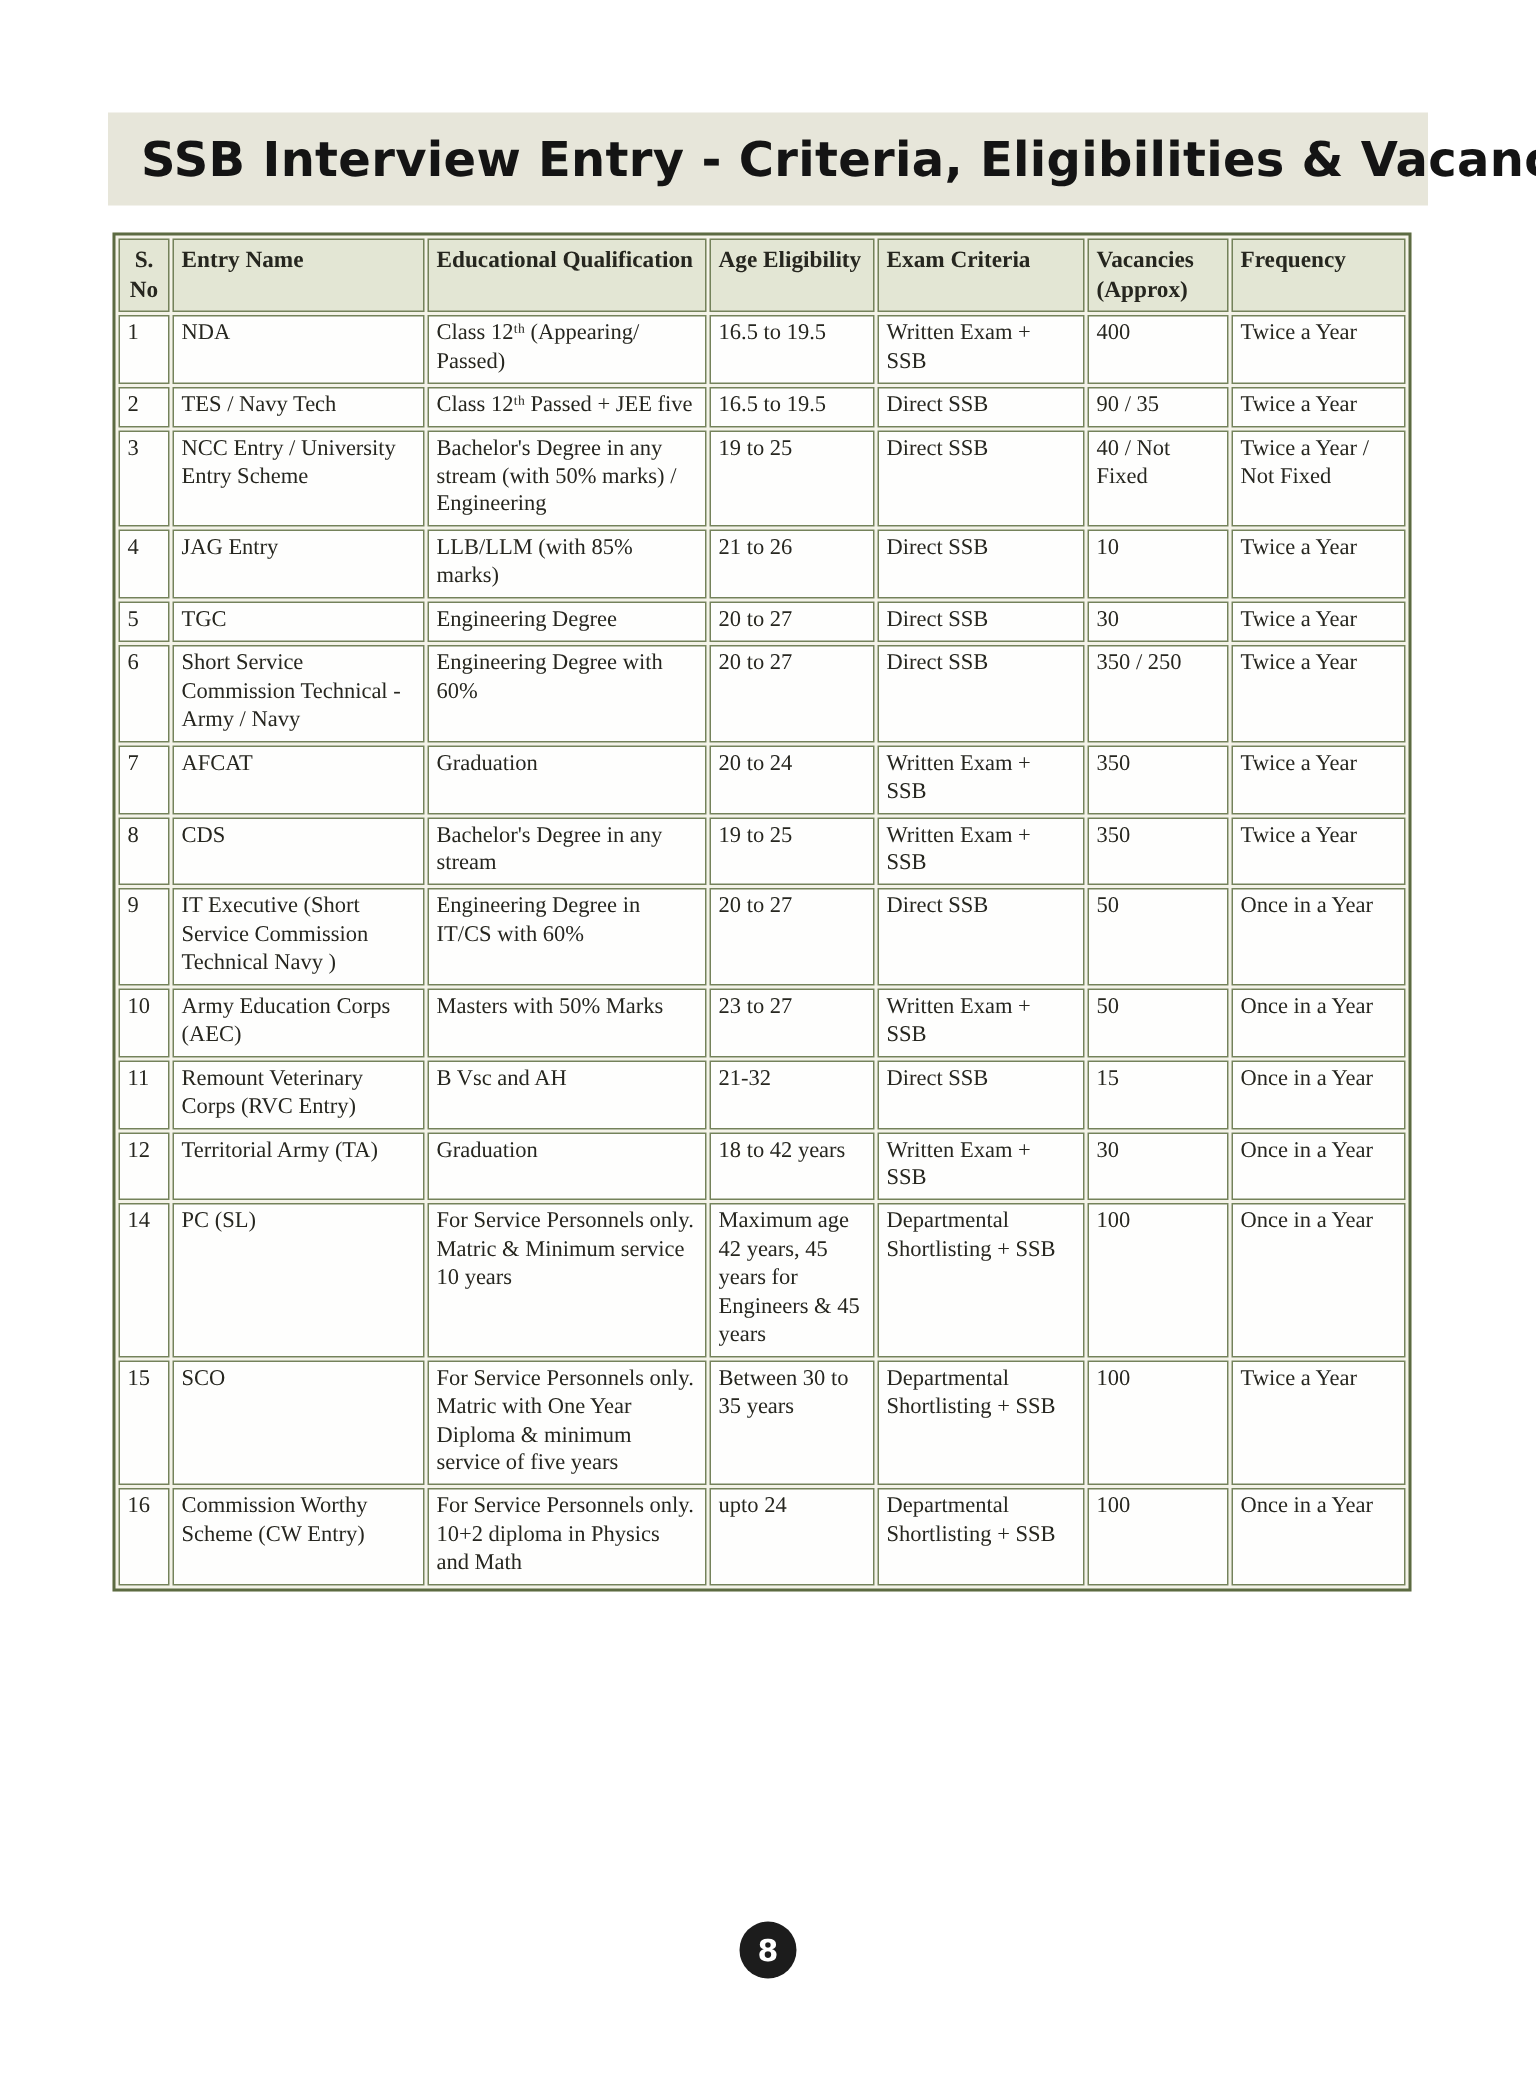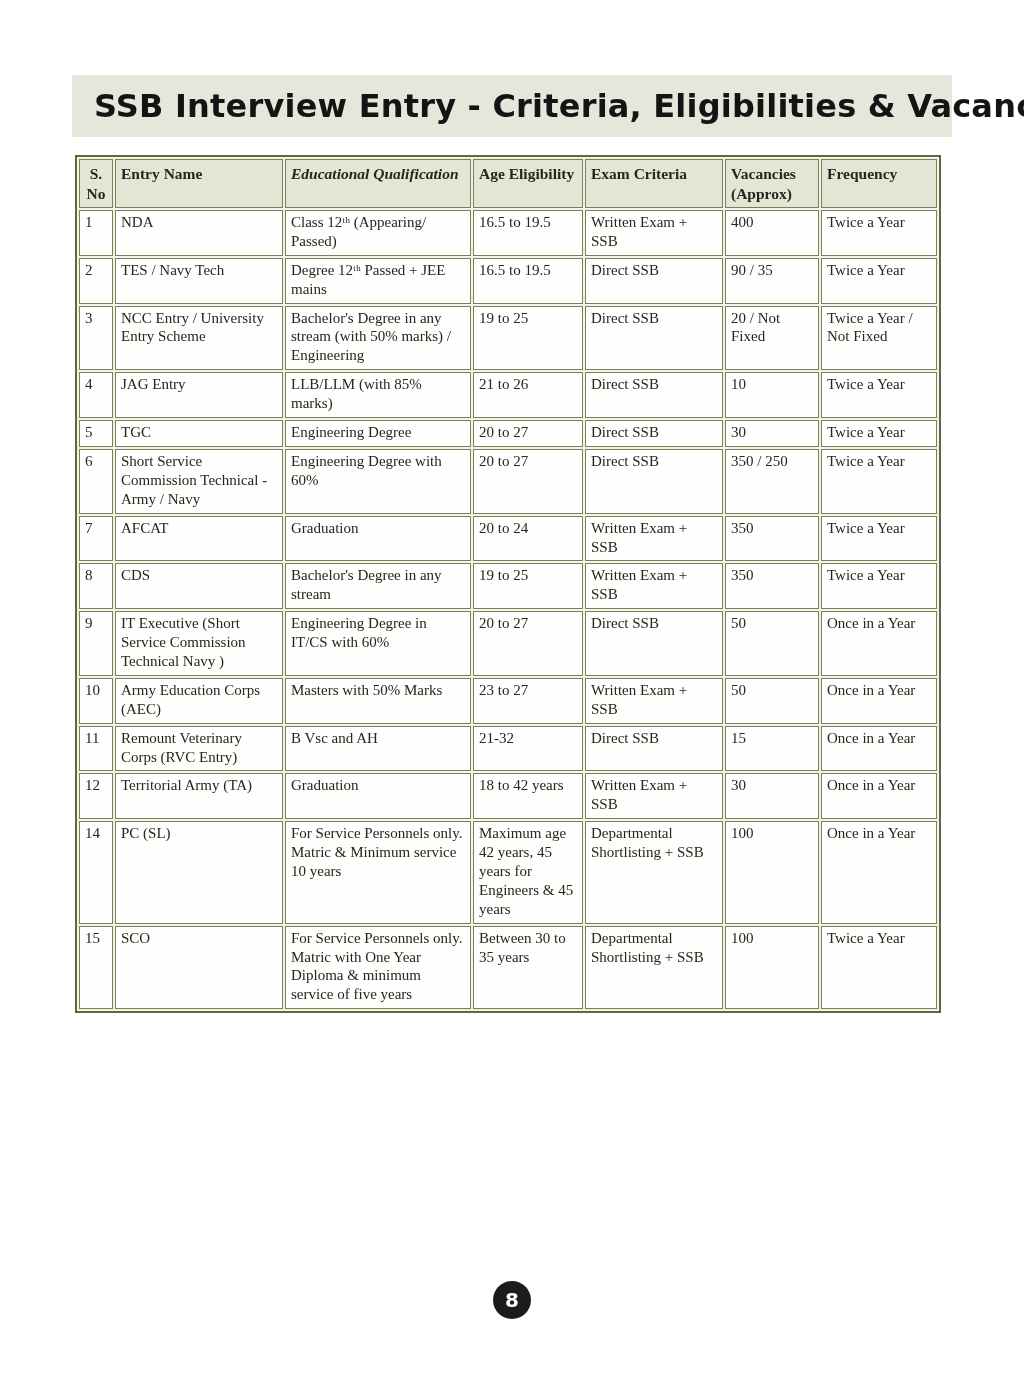--- a/index.html
+++ b/index.html
@@ -65,21 +65,21 @@
     background:var(--shade_bg);
     font-weight:bold;
     font-size:15.5px;
     padding-top:4px;
   }
   th.col-sno, td.col-sno{ text-align:center; }
   td.col-sno{
     background:var(--shade_bg);
     font-weight:bold;
   }
-  th.col-edu{ text-align:center;font-style:italic; }
+  th.col-edu{ text-align:center; }
   th.col-vac, td.col-vac{ text-align:center; }
   thead th.col-sno{ text-align:center; }
   .page-badge{
     position:absolute;
     left:493px;top:1281px;
     width:38px;height:38px;
     border-radius:50%;
     background:var(--badge_bg);
     color:var(--badge_text);
     font-family:"DejaVu Sans","Liberation Sans",sans-serif;
@@ -123,33 +123,33 @@
           <td class="col-entry">NDA</td>
           <td class="col-edu">Class 12ᵗʰ (Appearing/ Passed)</td>
           <td class="col-age">16.5 to 19.5</td>
           <td class="col-exam">Written Exam + SSB</td>
           <td class="col-vac">400</td>
           <td class="col-freq">Twice a Year</td>
         </tr>
         <tr>
           <td class="col-sno">2</td>
           <td class="col-entry">TES / Navy Tech</td>
-          <td class="col-edu">Degree 12ᵗʰ Passed + JEE mains</td>
+          <td class="col-edu">Class 12ᵗʰ Passed + JEE five</td>
           <td class="col-age">16.5 to 19.5</td>
           <td class="col-exam">Direct SSB</td>
           <td class="col-vac">90 / 35</td>
           <td class="col-freq">Twice a Year</td>
         </tr>
         <tr>
           <td class="col-sno">3</td>
           <td class="col-entry">NCC Entry / University Entry Scheme</td>
           <td class="col-edu">Bachelor's Degree in any stream (with 50% marks) / Engineering</td>
           <td class="col-age">19 to 25</td>
           <td class="col-exam">Direct SSB</td>
-          <td class="col-vac">20 / Not Fixed</td>
+          <td class="col-vac">40 / Not Fixed</td>
           <td class="col-freq">Twice a Year / Not Fixed</td>
         </tr>
         <tr>
           <td class="col-sno">4</td>
           <td class="col-entry">JAG Entry</td>
           <td class="col-edu">LLB/LLM (with 85% marks)</td>
           <td class="col-age">21 to 26</td>
           <td class="col-exam">Direct SSB</td>
           <td class="col-vac">10</td>
           <td class="col-freq">Twice a Year</td>
@@ -237,19 +237,28 @@
         </tr>
         <tr>
           <td class="col-sno">15</td>
           <td class="col-entry">SCO</td>
           <td class="col-edu">For Service Personnels only. Matric with One Year Diploma &amp; minimum service of five years</td>
           <td class="col-age">Between 30 to 35 years</td>
           <td class="col-exam">Departmental Shortlisting + SSB</td>
           <td class="col-vac">100</td>
           <td class="col-freq">Twice a Year</td>
         </tr>
+        <tr>
+          <td class="col-sno">16</td>
+          <td class="col-entry">Commission Worthy Scheme (CW Entry)</td>
+          <td class="col-edu">For Service Personnels only. 10+2 diploma in Physics and Math</td>
+          <td class="col-age">upto 24</td>
+          <td class="col-exam">Departmental Shortlisting + SSB</td>
+          <td class="col-vac">100</td>
+          <td class="col-freq">Once in a Year</td>
+        </tr>
       </tbody>
   </table>
 </div>
 
 <div class="page-badge">
   <span>8</span>
 </div>
 
 </body></html>

